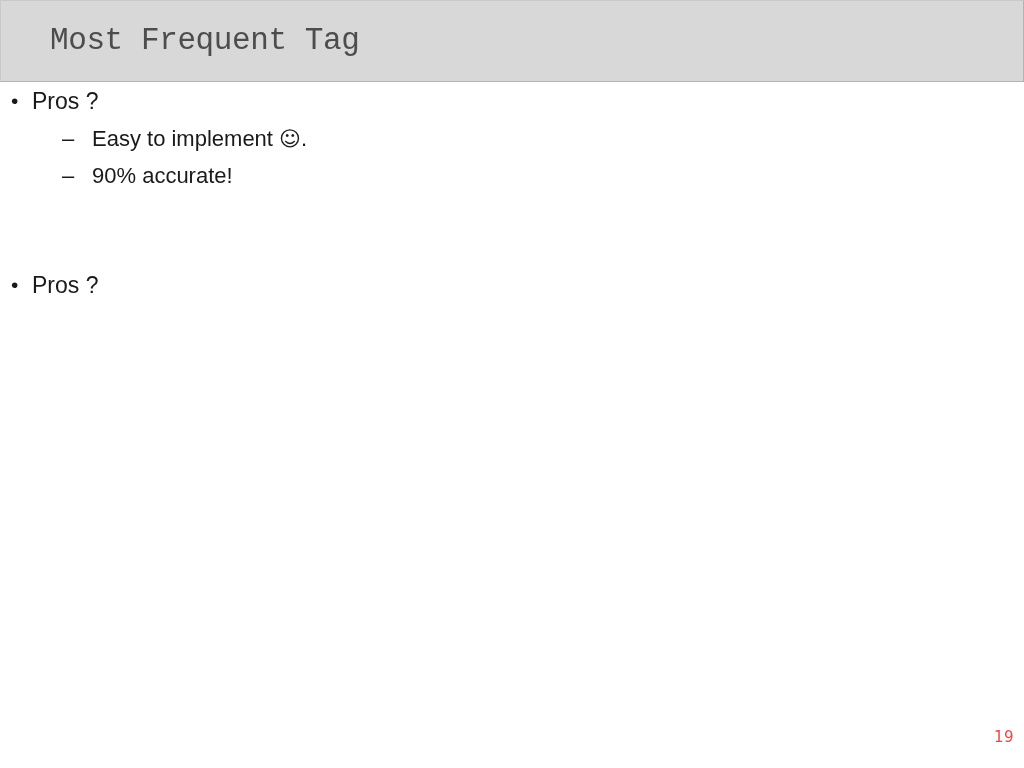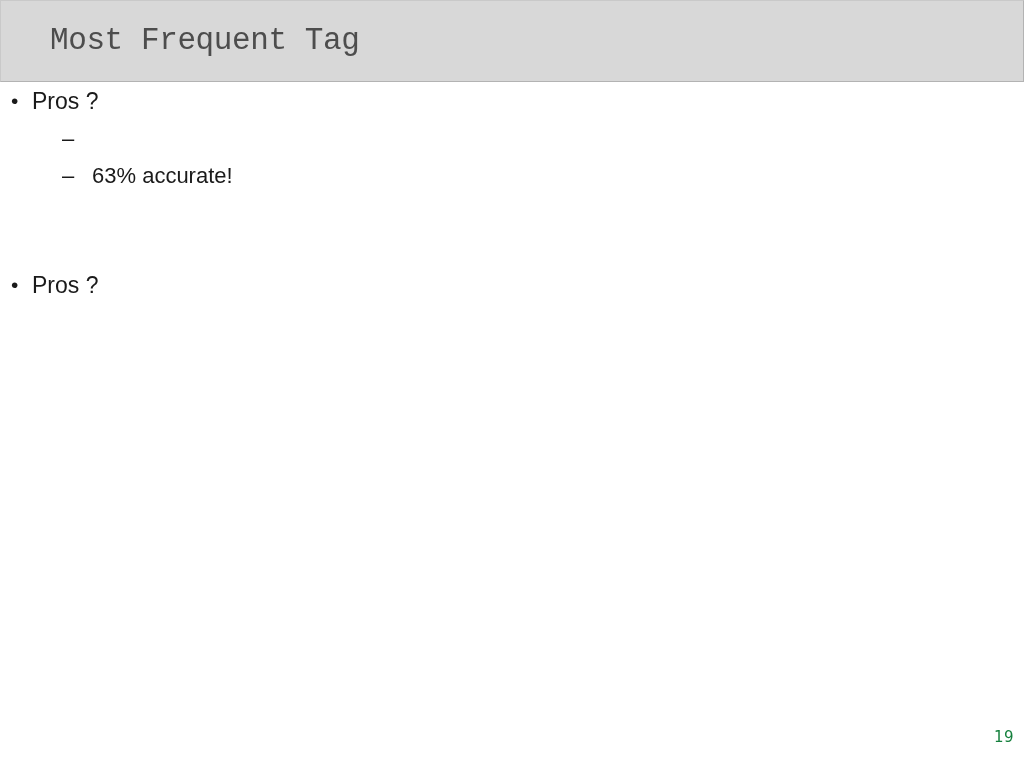--- a/index.html
+++ b/index.html
@@ -127,21 +127,21 @@
     height: 72px;
   }
 
   
   .page-number {
     position: absolute;
     right: 10px;
     bottom: 22px;
     font-family: "DejaVu Sans", sans-serif;
     font-size: 15px;
-    color: #15803d;
+    color: #ef4444;
     letter-spacing: 0.5px;
   }
 </style>
 </head>
 <body>
 
 <div class="slide">
 
   <div class="title-bar">
     <div class="title-text">Most Frequent Tag</div>
@@ -150,25 +150,26 @@
   <div class="content">
     <ul class="bullet-list">
 
       <li class="l1">
         <span class="marker">•</span>
         <span class="label">Pros ?</span>
       </li>
 
       <li class="l2">
         <span class="marker">–</span>
+        <span class="label"><span>Easy to implement </span><span class="smiley">☺</span><span>.</span></span>
       </li>
 
       <li class="l2">
         <span class="marker">–</span>
-        <span class="label">63% accurate!</span>
+        <span class="label">90% accurate!</span>
       </li>
 
       <li class="spacer"></li>
 
       <li class="l1">
         <span class="marker">•</span>
         <span class="label">Pros ?</span>
       </li>
 
     </ul>

